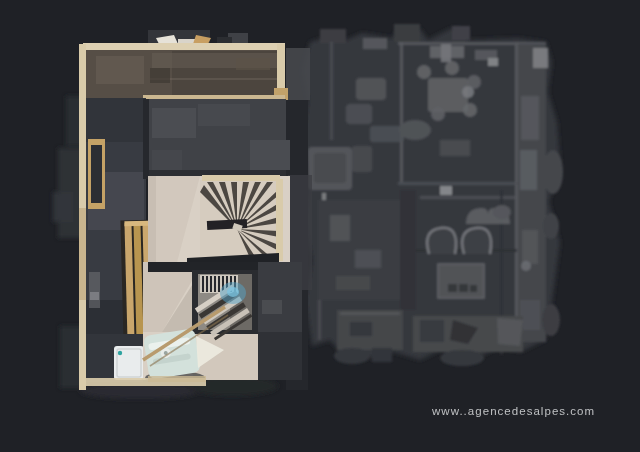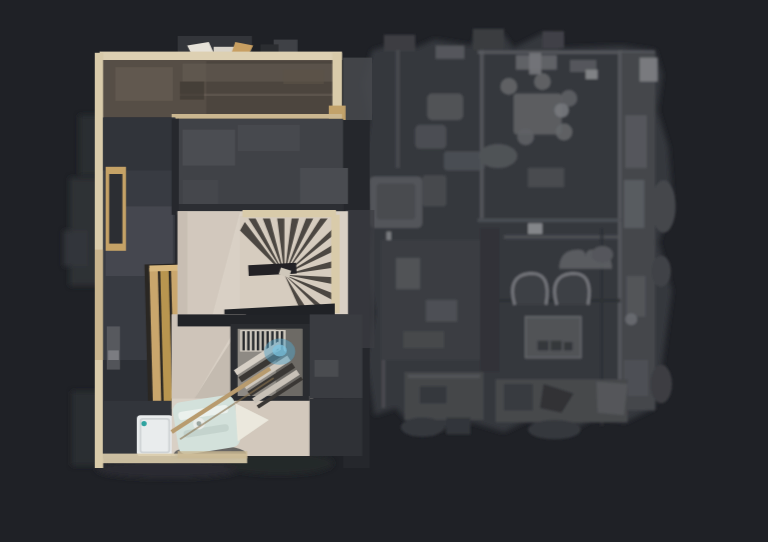--- a/index.html
+++ b/index.html
@@ -289,13 +289,14 @@
         <line x1="143" y1="360" x2="225" y2="307" stroke="#b89b6e" stroke-width="3.5"></line>
         <line x1="150" y1="366" x2="228" y2="315" stroke="#8a734f" stroke-width="1.5" opacity="0.6"></line>
         <polygon points="196,336 224,350 198,368" fill="#eceade" opacity="0.95"></polygon>
 
         <rect x="84" y="378" width="122" height="8" fill="var(--wood_wall)" opacity="0.92"></rect>
         <rect x="148" y="376" width="58" height="6" fill="#cbb994" opacity="0.8"></rect>
       </g>
     </g>
   </svg>
 
+  <div class="watermark">www..agencedesalpes.com</div>
 </div>
 
 </body></html>

